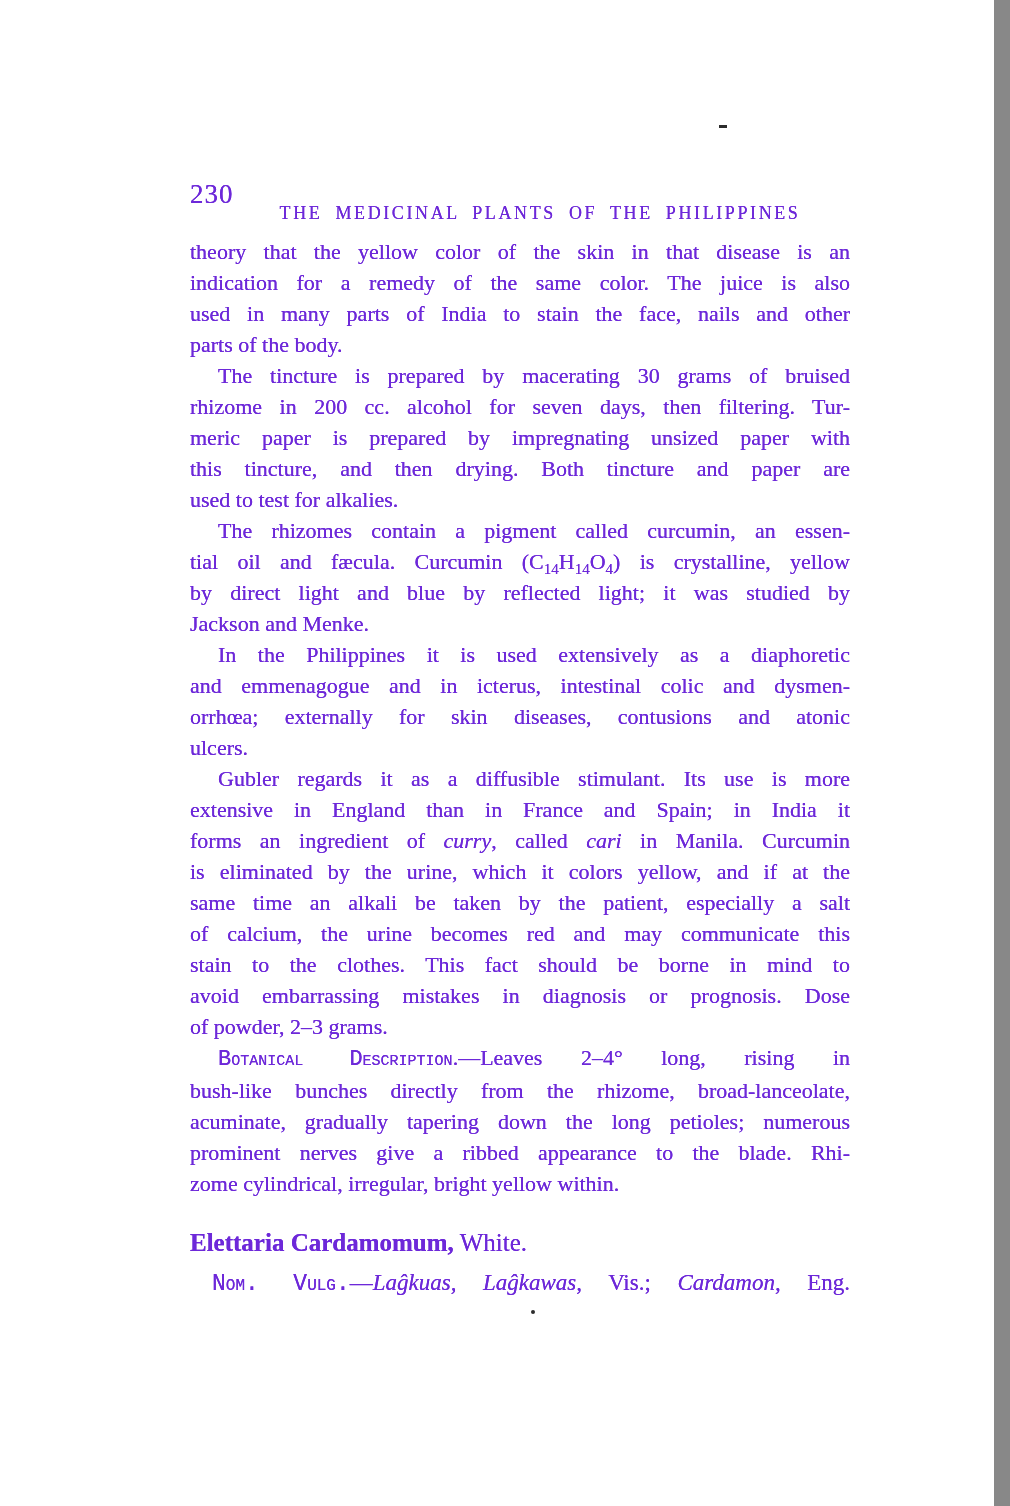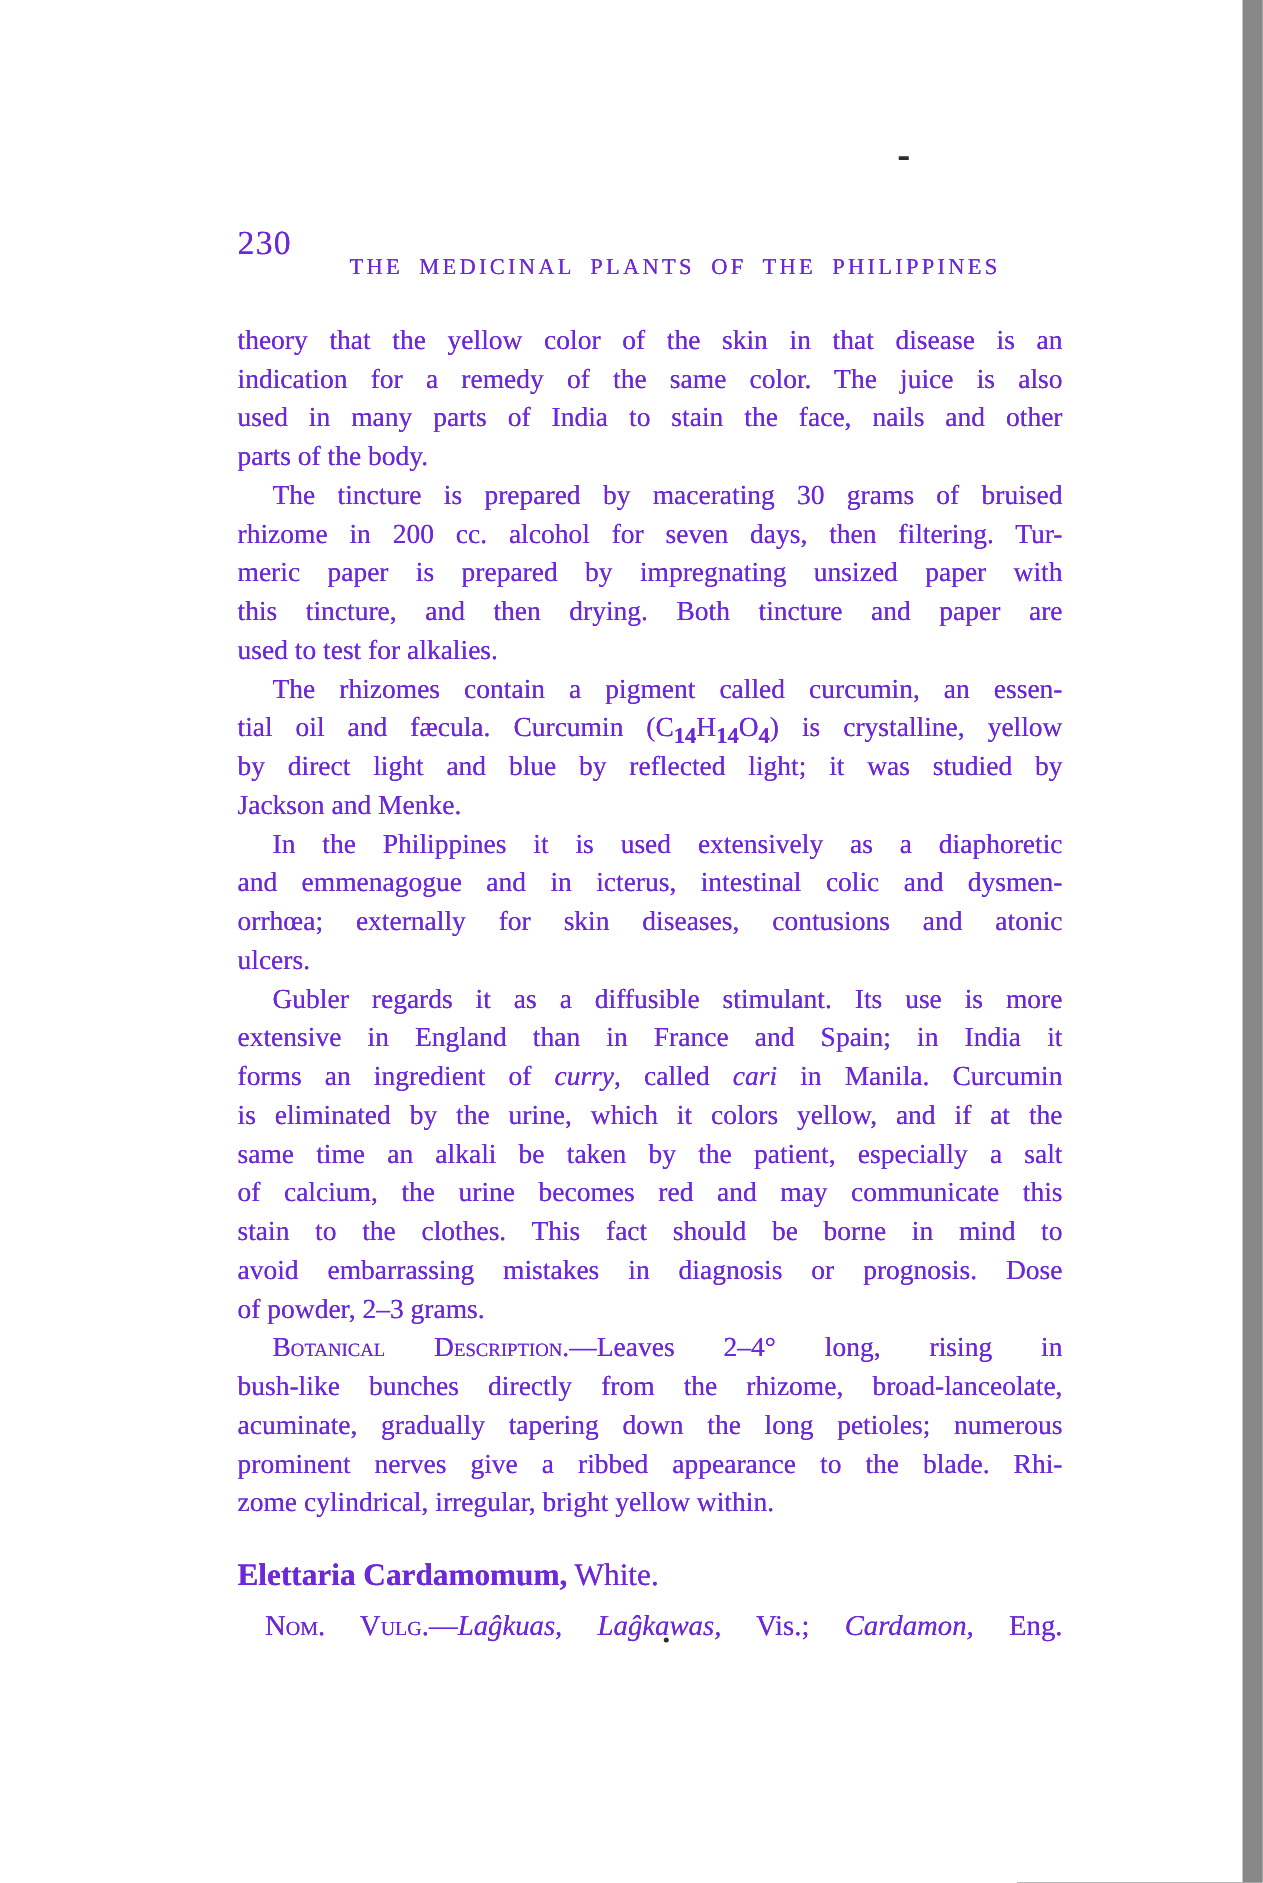--- a/index.html
+++ b/index.html
@@ -16,30 +16,30 @@
   .header{position:absolute;left:190px;top:180px;width:660px;height:30px;}
   .pagenum{position:absolute;left:0;top:0;font-size:27px;line-height:28px;letter-spacing:1px;}
   .runtitle{
     position:absolute;left:40px;right:0;top:22px;
     text-align:center;font-size:18px;line-height:22px;
     letter-spacing:2.6px;word-spacing:6px;
   }
   
   .content{
     position:absolute;left:190px;top:236px;width:660px;
-    font-size:22px;line-height:31px;margin-top:20px;
+    font-size:22px;line-height:31px;
   }
   .para{margin:0;}
   .line{text-align:justify;text-align-last:justify;}
   .line.end{text-align-last:left;}
   .line.ind{text-indent:28px;}
   .it{font-style:italic;}
   .bd{font-weight:bold;}
-  .sc{font-variant:small-caps;}
-  .sub{font-size:18px;vertical-align:-5px;line-height:0;font-weight:bold;}
+  .sc{font-variant:small-caps;font-family:Liberation Mono, monospace;}
+  .sub{font-size:15px;vertical-align:-5px;line-height:0;}
   
   .species{margin-top:29px;text-align:left;font-size:25px;line-height:30px;}
   .nomvulg{
     margin-top:10px;font-size:23px;line-height:30px;
     padding-left:22px;text-align:justify;text-align-last:justify;
   }
   
   .art-dash{position:absolute;left:719px;top:125px;width:8px;height:3px;background:#2c2c2c;}
   .art-dot{position:absolute;left:531px;top:1310px;width:4px;height:4px;border-radius:50%;background:#2c2c2c;}
 </style>

